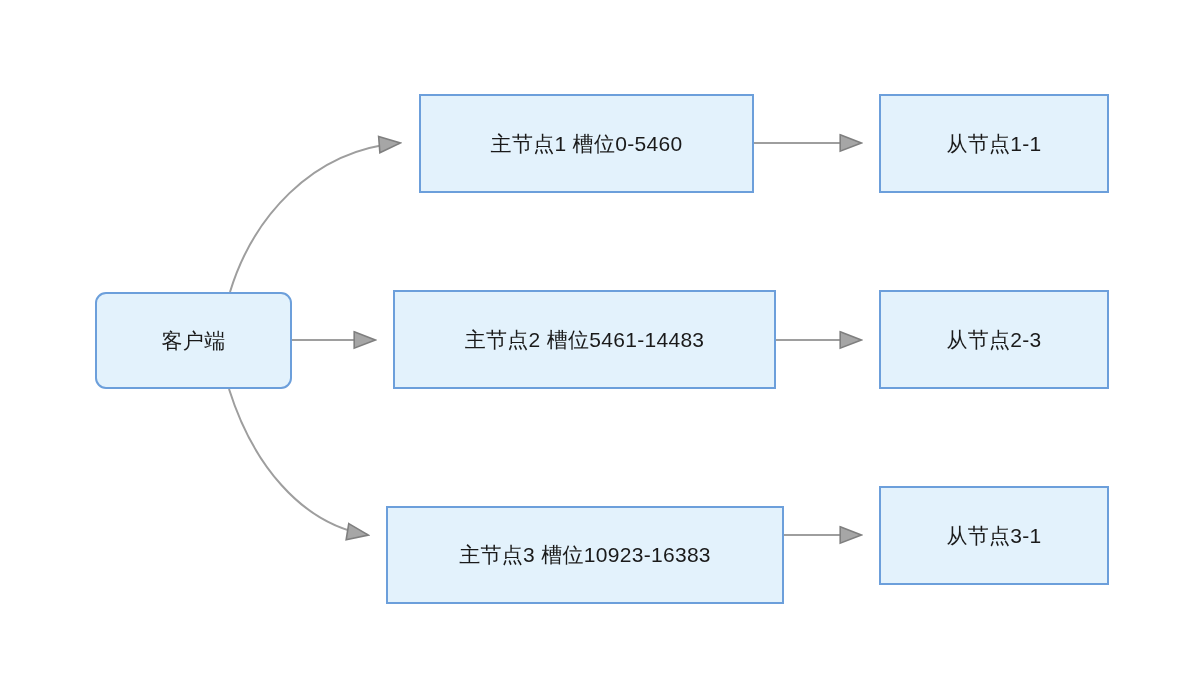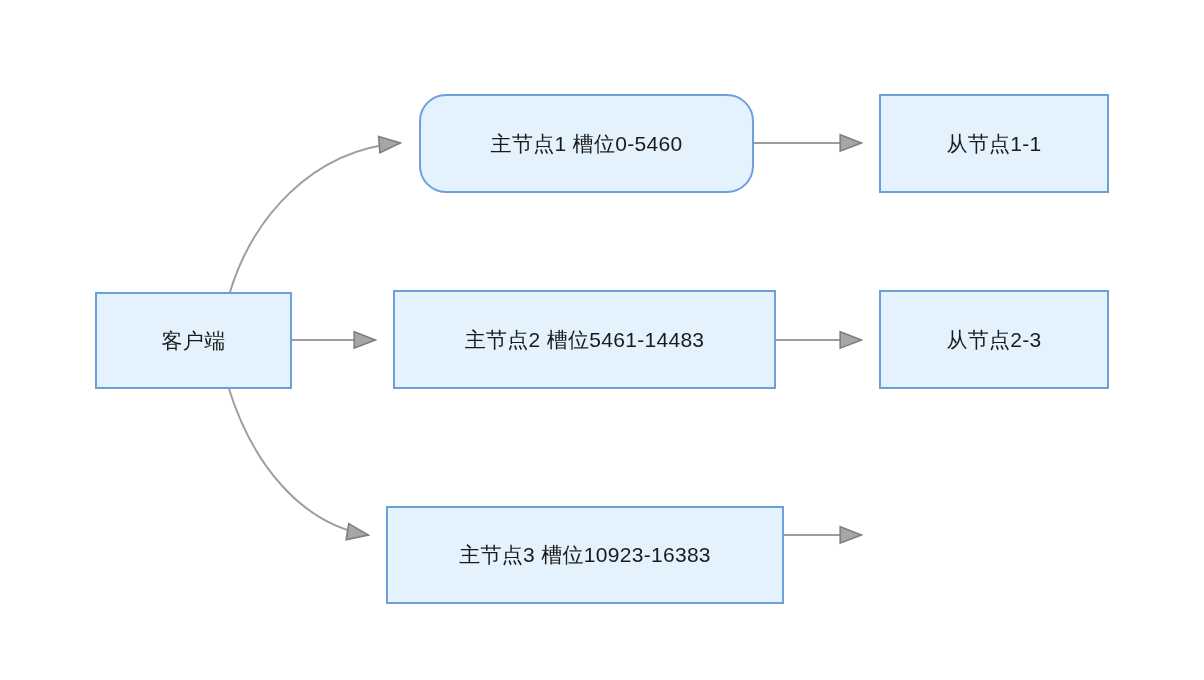--- a/index.html
+++ b/index.html
@@ -37,22 +37,22 @@
     text-align: center;
   }
   .node-label {
     color: #1a1a1a;
     font-size: 21px;
     line-height: 1.2;
     letter-spacing: 0.3px;
     white-space: nowrap;
   }
   
-  #node-client   { left: 95px;  top: 292px; width: 197px; height: 97px; }
-  #node-master-1 { left: 419px; top: 94px;  width: 335px; height: 99px; border-radius: 27px; }
+  #node-client   { left: 95px;  top: 292px; width: 197px; height: 97px; border-radius: 11px; }
+  #node-master-1 { left: 419px; top: 94px;  width: 335px; height: 99px; }
   #node-master-2 { left: 393px; top: 290px; width: 383px; height: 99px; }
   #node-master-3 { left: 386px; top: 486px; width: 398px; height: 98px; margin-top: 20px; }
   #node-slave-1  { left: 879px; top: 94px;  width: 230px; height: 99px; }
   #node-slave-2  { left: 879px; top: 290px; width: 230px; height: 99px; }
   #node-slave-3  { left: 879px; top: 486px; width: 230px; height: 99px; }
 </style>
 </head>
 <body>
 
 <div id="canvas">
@@ -94,14 +94,17 @@
   </div>
 
   <div class="node" id="node-slave-1">
     <span class="node-label">从节点1-1</span>
   </div>
 
   <div class="node" id="node-slave-2">
     <span class="node-label">从节点2-3</span>
   </div>
 
+  <div class="node" id="node-slave-3">
+    <span class="node-label">从节点3-1</span>
+  </div>
 
 </div>
 
 </body></html>

